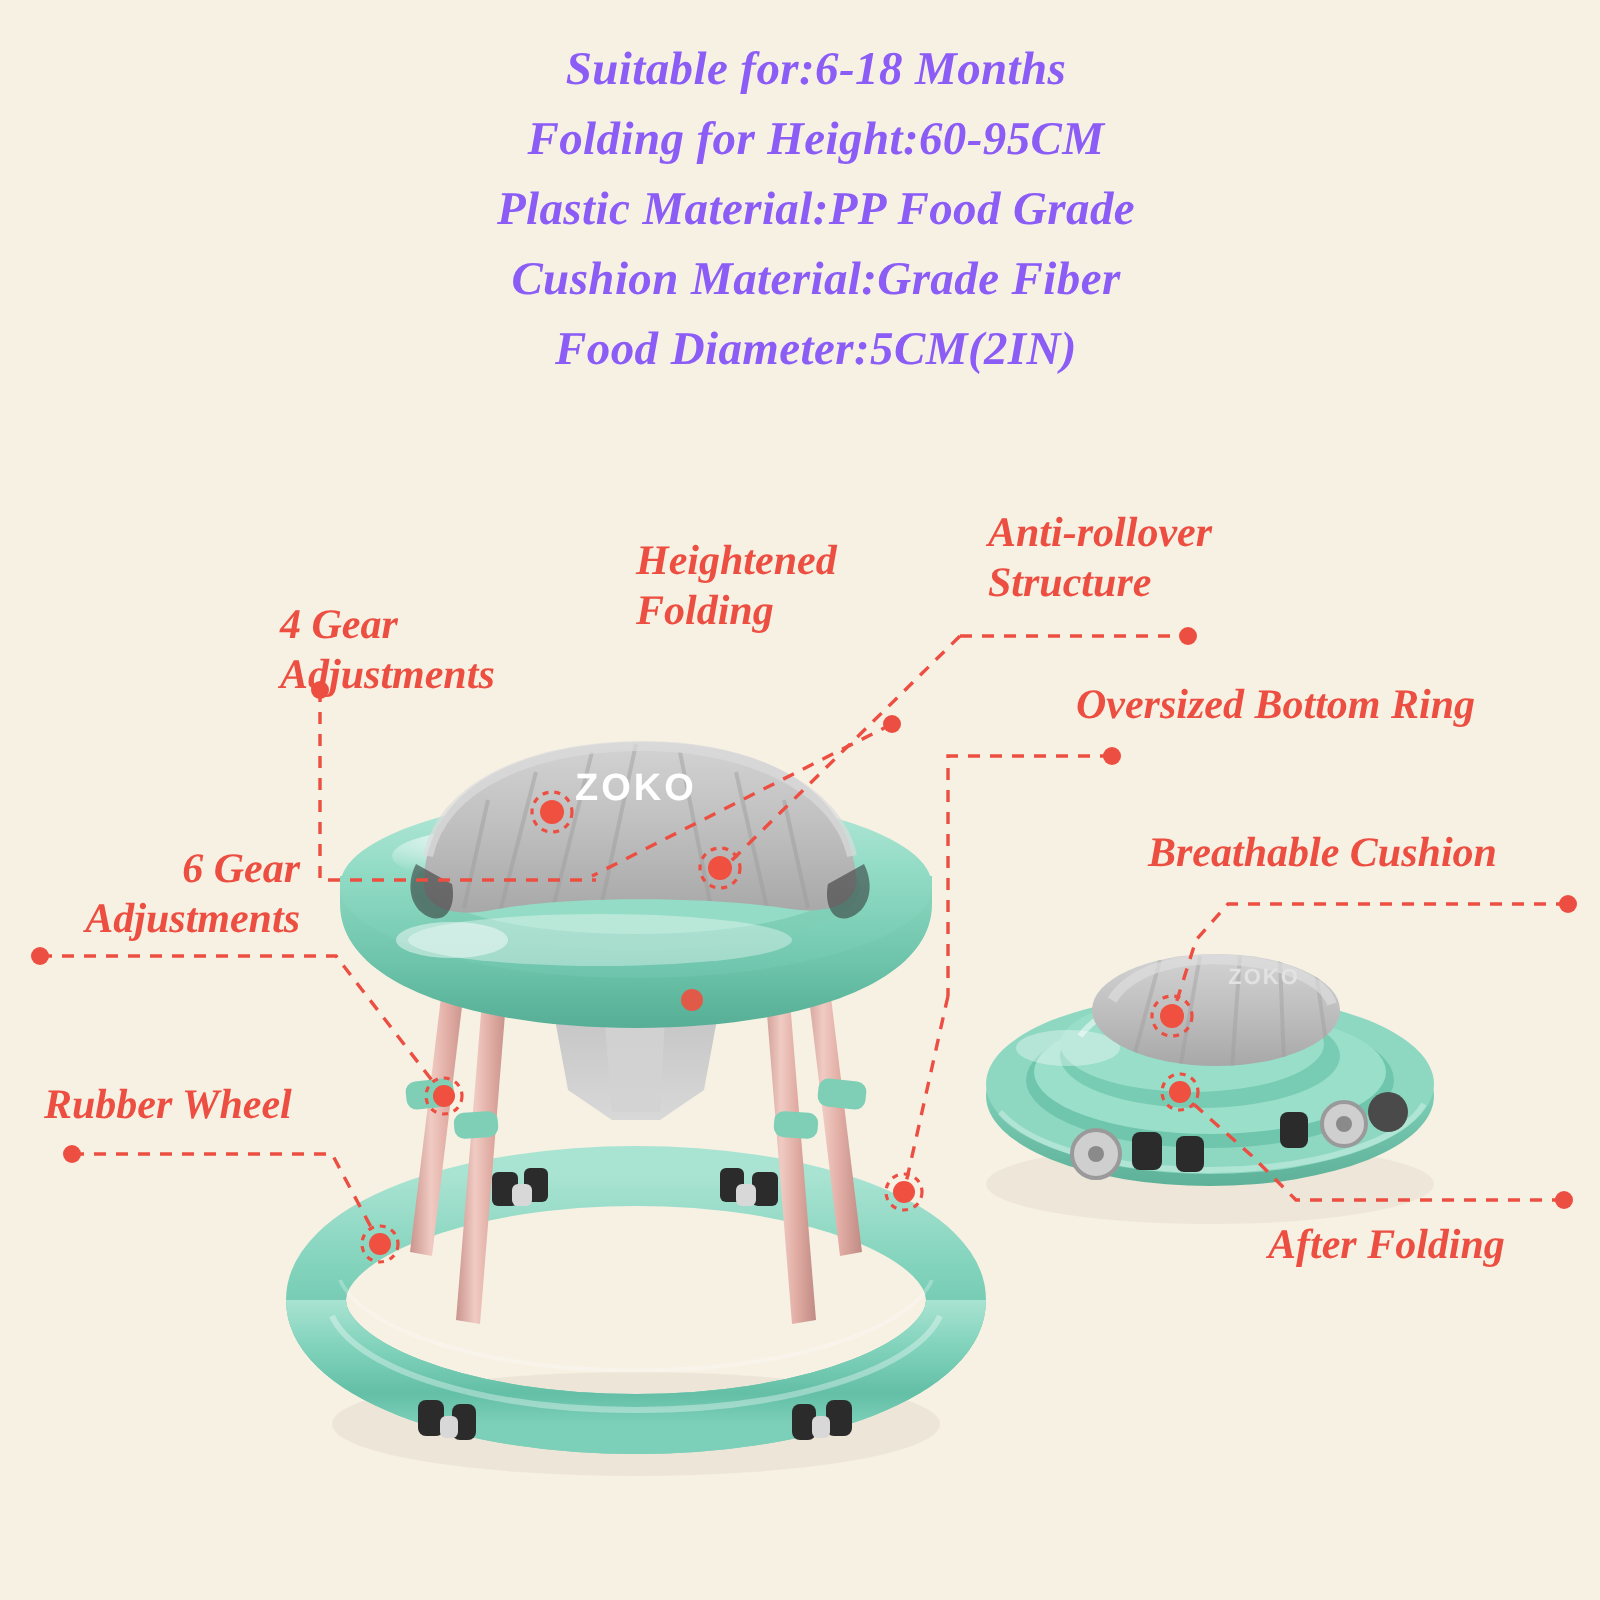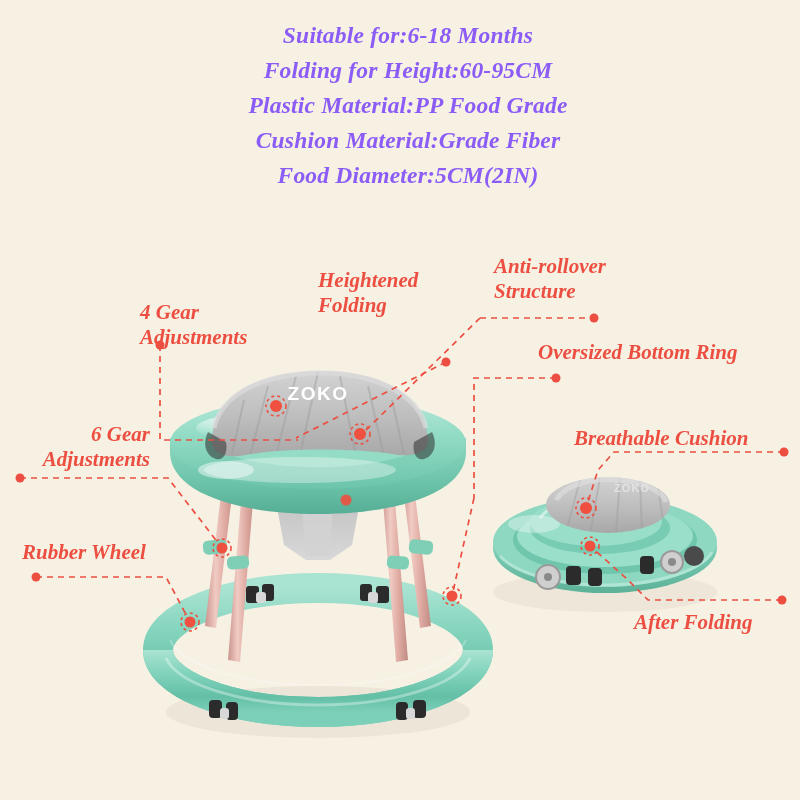--- a/index.html
+++ b/index.html
@@ -306,21 +306,21 @@
 
   <div class="anno two" style="left:494px;top:254px;width:180px;">
     <div>Anti-rollover</div>
     <div>Structure</div>
   </div>
 
   <div class="anno" style="left:538px;top:340px;">
     <div>Oversized Bottom Ring</div>
   </div>
 
-  <div class="anno" style="left:574px;top:414px;margin-top:12px;">
+  <div class="anno" style="left:574px;top:414px;">
     <div>Breathable Cushion</div>
   </div>
 
   <div class="anno two right" style="left:0px;top:422px;width:150px;">
     <div>6 Gear</div>
     <div>Adjustments</div>
   </div>
 
   <div class="anno" style="left:634px;top:610px;">
     <div>After Folding</div>

